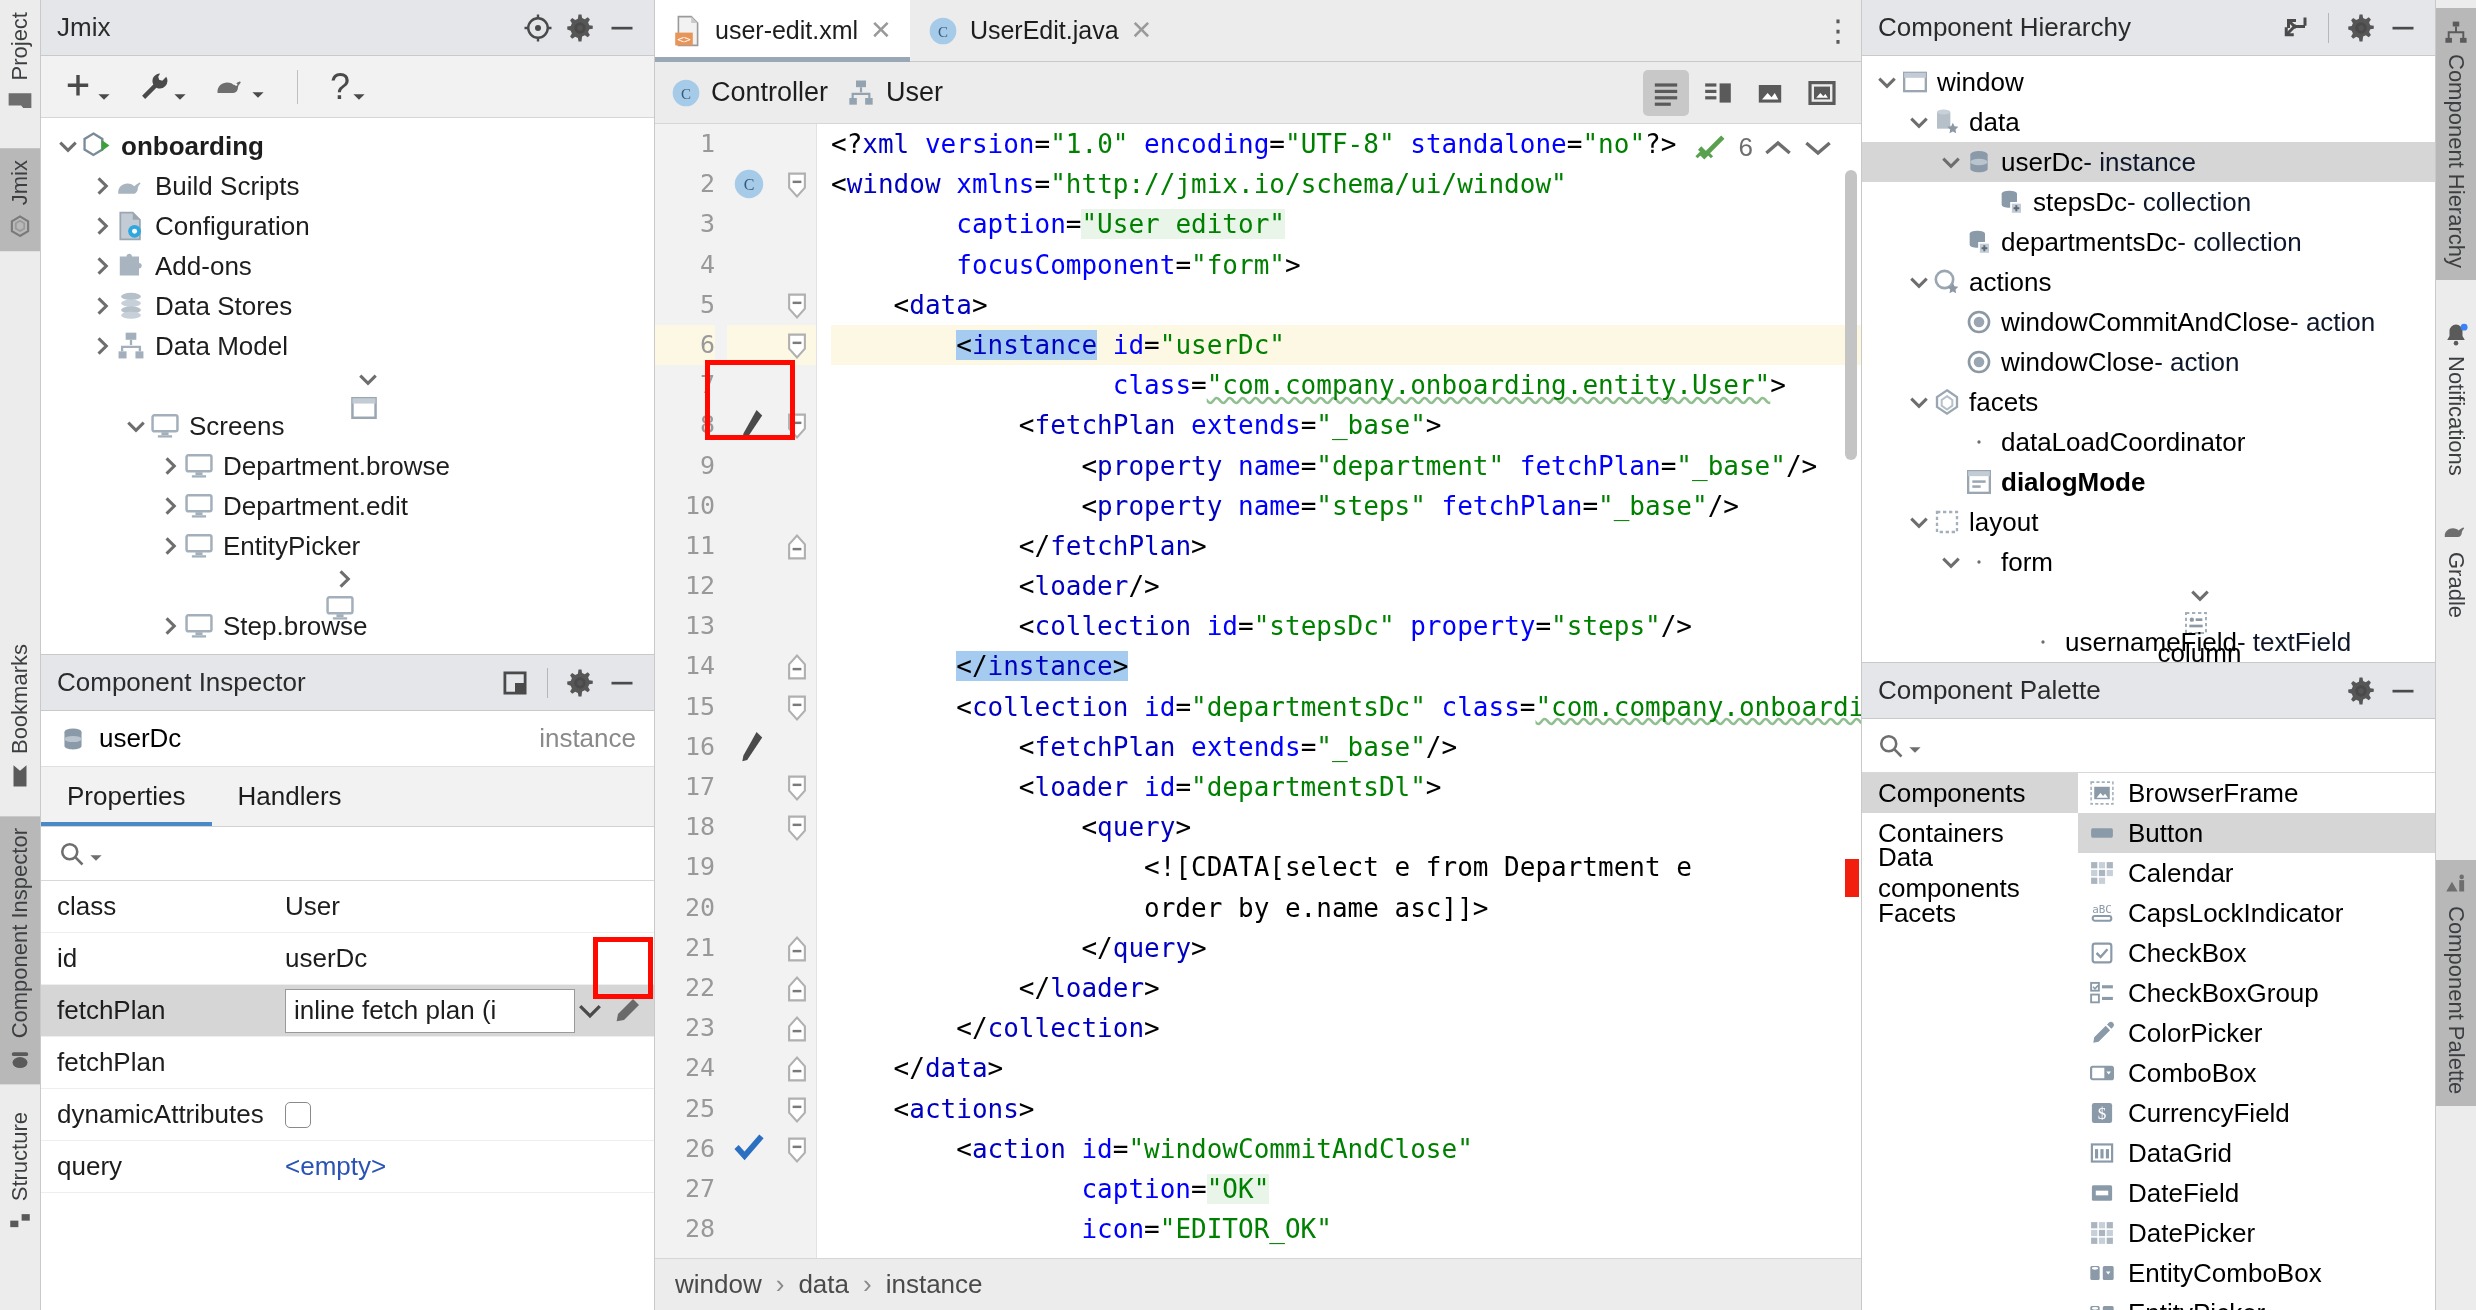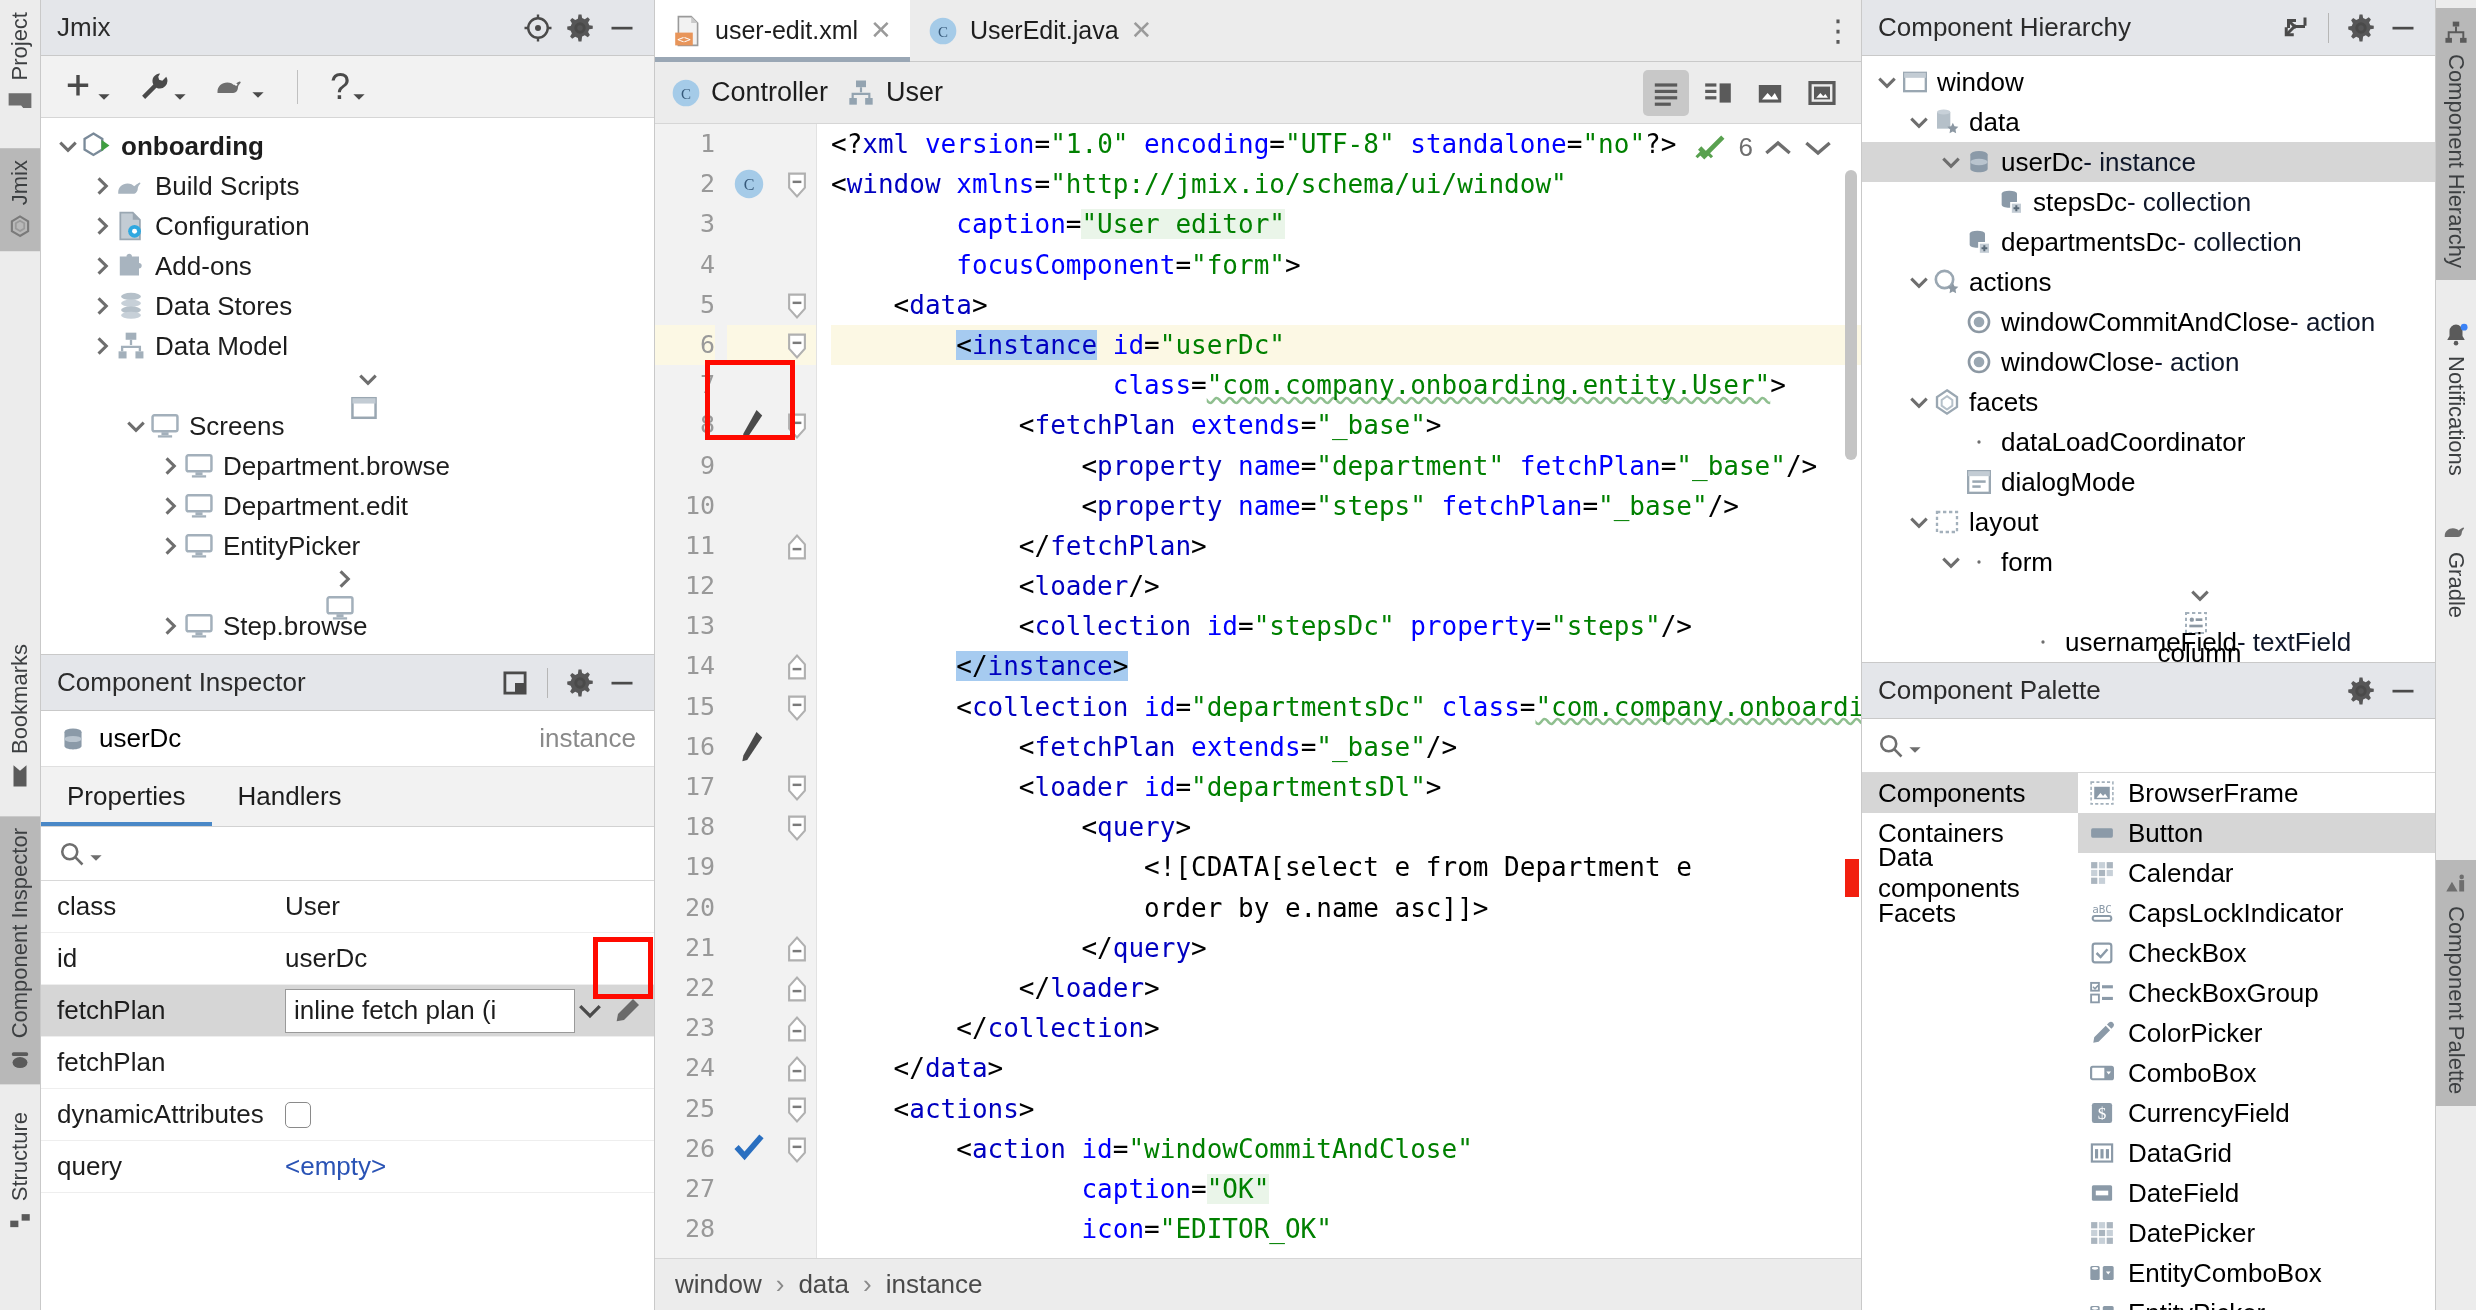--- a/index.html
+++ b/index.html
@@ -1022,21 +1022,21 @@
           <div class="hrow" style="padding-left: 76px;">
             <span class="arrow"></span>
             <span class="ico">
               <svg width="30" height="30" viewBox="0 0 18 18">
                 <circle cx="9" cy="9" r="1" fill="#6e6e6e"></circle>
               </svg>
             </span>
             <span>dataLoadCoordinator</span>
             <span class="dim"></span>
           </div>
-          <div class="hrow" style="padding-left: 76px;">
+          <div class="hrow" style="padding-left: 76px; font-weight: bold;">
             <span class="arrow"></span>
             <span class="ico">
               <svg width="30" height="30" viewBox="0 0 18 18">
                 <rect x="2.5" y="2.5" width="13" height="13" fill="#fff" stroke="#9aa7b2" stroke-width="1.4"></rect>
                 <rect x="2.5" y="2.5" width="13" height="3" fill="#c3ccd4"></rect>
                 <rect x="5" y="8" width="8" height="1.5" fill="#9aa7b2"></rect>
                 <rect x="5" y="11" width="5" height="1.5" fill="#9aa7b2"></rect>
               </svg>
             </span>
             <span>dialogMode</span>

